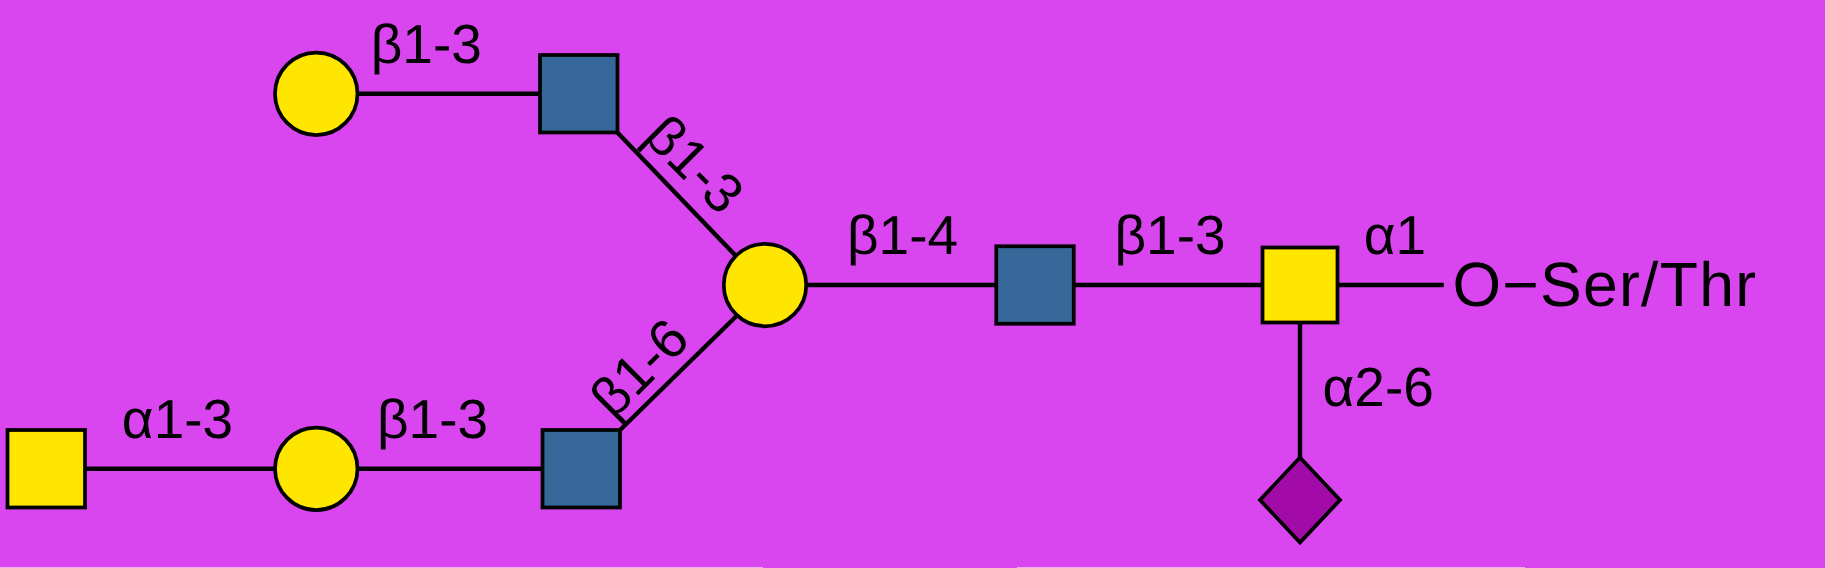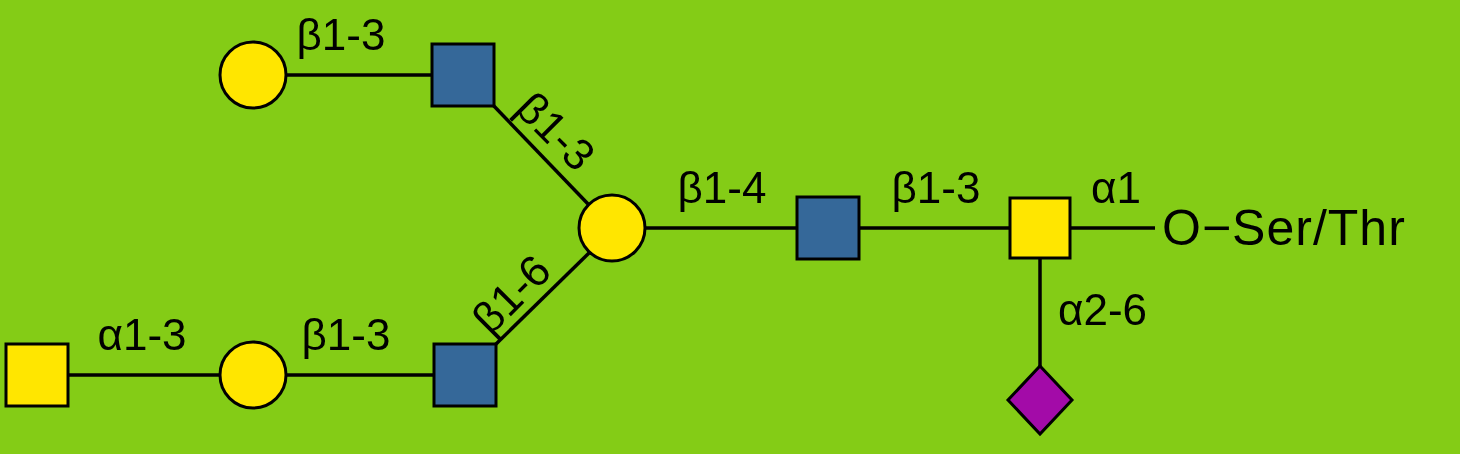--- a/index.html
+++ b/index.html
@@ -1,20 +1,20 @@
 <!DOCTYPE html>
 <html><head>
 <meta charset="utf-8">
 <style>
   html, body { margin: 0; padding: 0; background: #ffffff; }
   .canvas {
     position: relative;
     width: 1460px;
     height: 454px;
-    background: #84cc16;
+    background: #d946ef;
     overflow: hidden;
   }
   svg { display: block; }
   .bond {
     stroke: #000000;
     stroke-width: 3.5;
     fill: none;
   }
   .shape {
     stroke: #000000;

